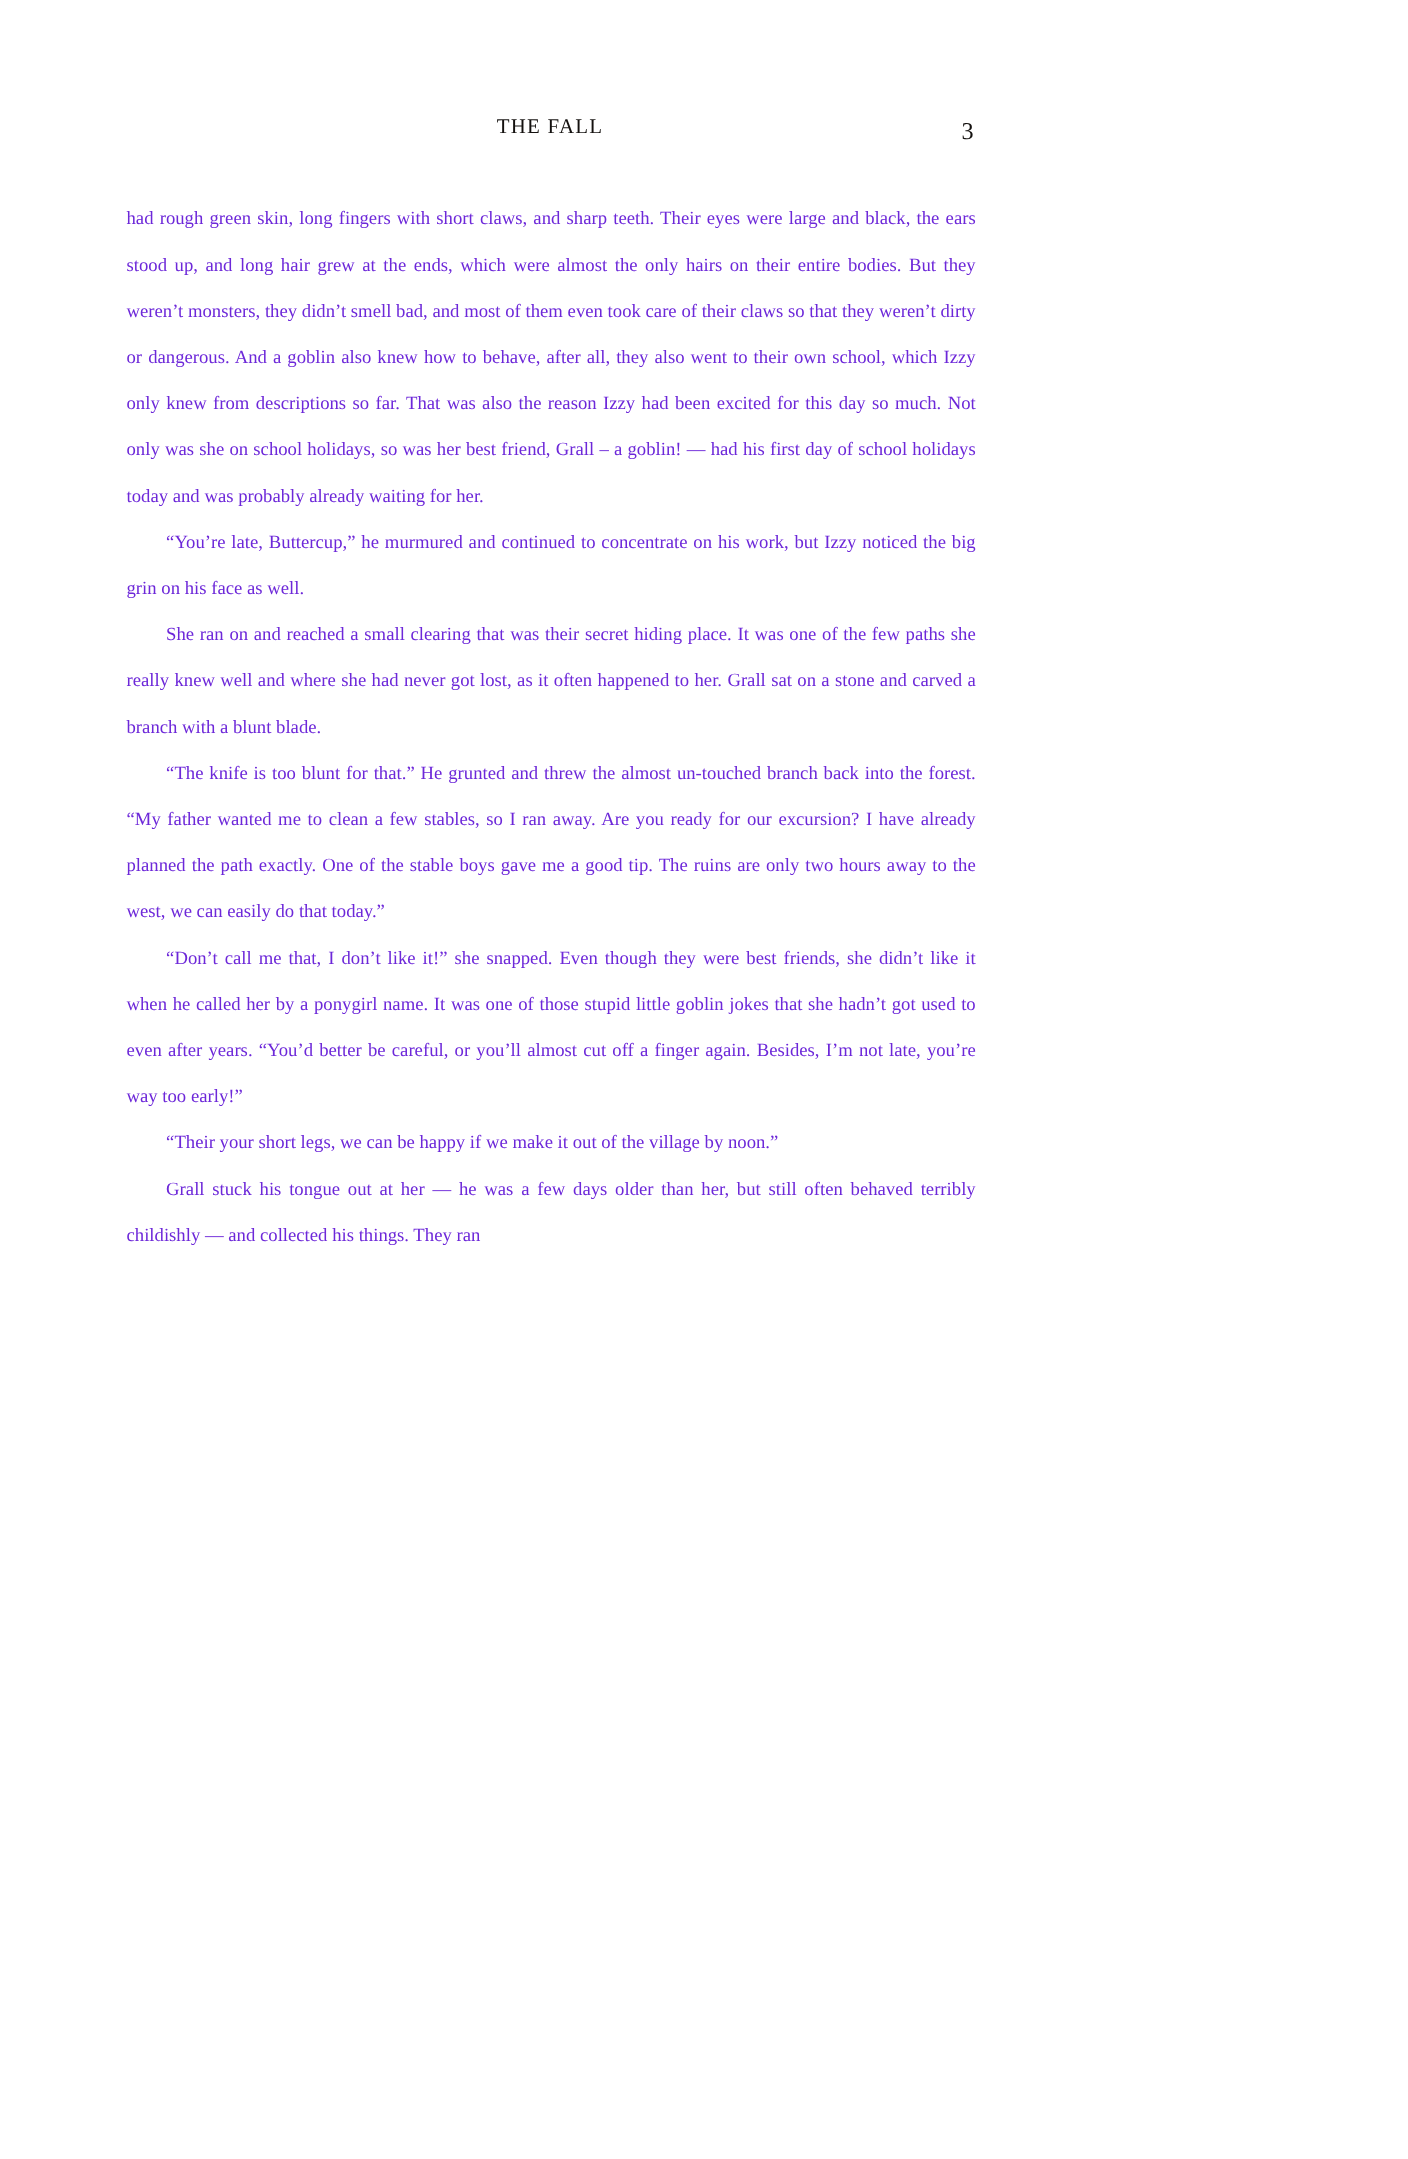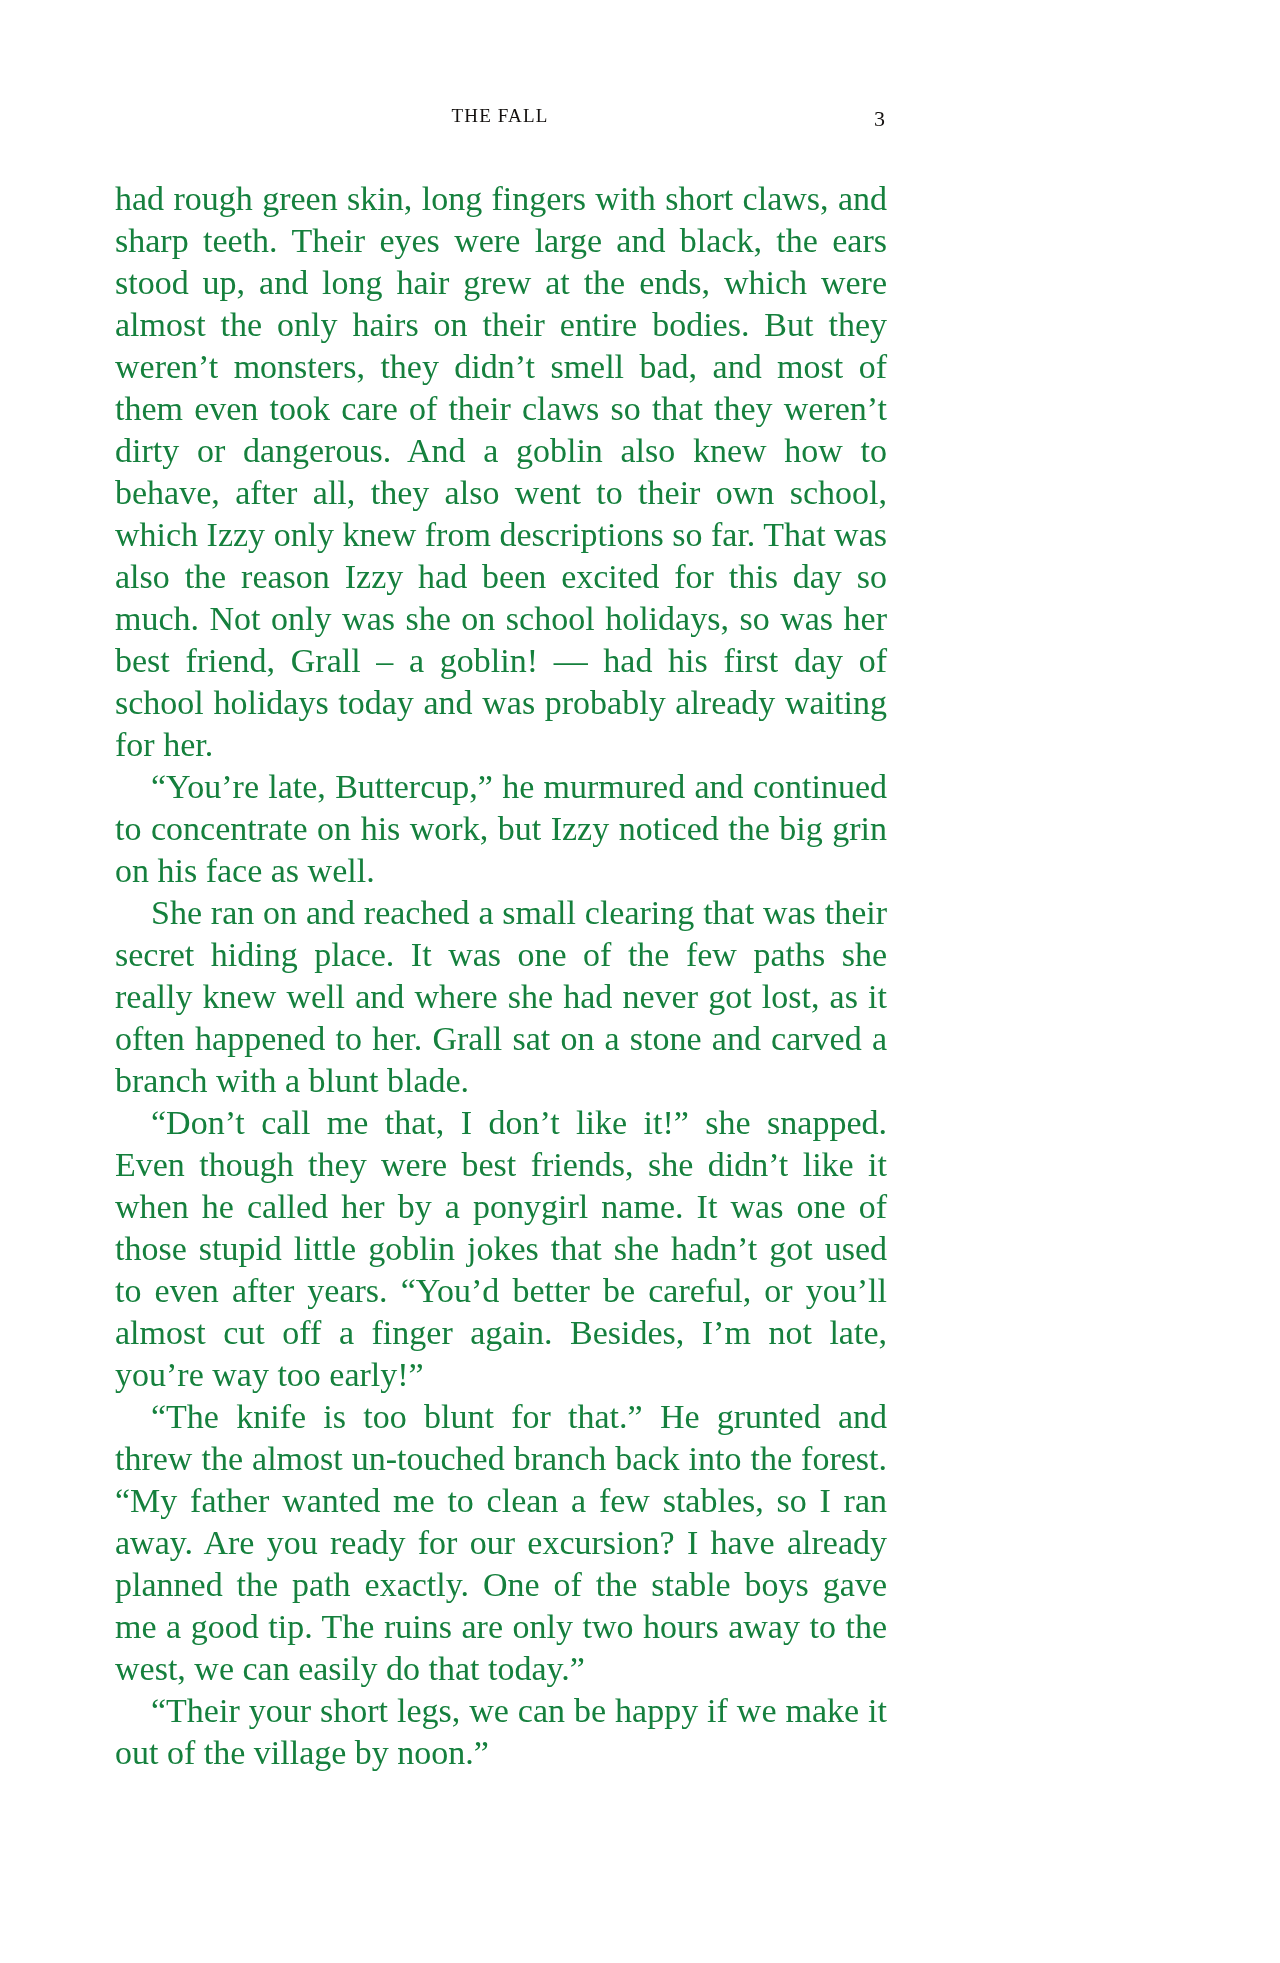--- a/index.html
+++ b/index.html
@@ -55,25 +55,25 @@
   
   .text-block {
     position: absolute;
     left: 115px;
     top: 178px;
     width: 772px;
   }
 
   p.para {
     margin: 0;
-    font-size: 34px;
+    font-size: 17px;
     line-height: 42px;
     text-align: justify;
     text-justify: inter-word;
-    color: #15803d;
+    color: #6d28d9;
     hyphens: manual;
     -webkit-hyphens: manual;
   }
   p.para.indent {
     text-indent: 36px;
   }
   p.para.last-left {
     text-align: justify;
   }
 </style>
@@ -84,18 +84,19 @@
 
   <div class="running-head">
     <span class="running-head-title">THE FALL</span>
     <span class="page-number">3</span>
   </div>
 
   <div class="text-block">
     <p class="para">had rough green skin, long fingers with short claws, and sharp teeth. Their eyes were large and black, the ears stood up, and long hair grew at the ends, which were almost the only hairs on their entire bodies. But they weren’t monsters, they didn’t smell bad, and most of them even took care of their claws so that they weren’t dirty or dangerous. And a goblin also knew how to behave, after all, they also went to their own school, which Izzy only knew from descriptions so far. That was also the reason Izzy had been excited for this day so much. Not only was she on school holidays, so was her best friend, Grall – a goblin! — had his first day of school holidays today and was probably already waiting for her.</p>
     <p class="para indent">“You’re late, Buttercup,” he murmured and continued to concentrate on his work, but Izzy noticed the big grin on his face as well.</p>
     <p class="para indent">She ran on and reached a small clearing that was their secret hiding place. It was one of the few paths she really knew well and where she had never got lost, as it often happened to her. Grall sat on a stone and carved a branch with a blunt blade.</p>
+    <p class="para indent">“The knife is too blunt for that.” He grunted and threw the almost un-touched branch back into the forest. “My father wanted me to clean a few stables, so I ran away. Are you ready for our excursion? I have already planned the path exactly. One of the stable boys gave me a good tip. The ruins are only two hours away to the west, we can easily do that today.”</p>
     <p class="para indent">“Don’t call me that, I don’t like it!” she snapped. Even though they were best friends, she didn’t like it when he called her by a ponygirl name. It was one of those stupid little goblin jokes that she hadn’t got used to even after years. “You’d better be careful, or you’ll almost cut off a finger again. Besides, I’m not late, you’re way too early!”</p>
-    <p class="para indent">“The knife is too blunt for that.” He grunted and threw the almost un-touched branch back into the forest. “My father wanted me to clean a few stables, so I ran away. Are you ready for our excursion? I have already planned the path exactly. One of the stable boys gave me a good tip. The ruins are only two hours away to the west, we can easily do that today.”</p>
     <p class="para indent">“Their your short legs, we can be happy if we make it out of the village by noon.”</p>
+    <p class="para indent last-left">Grall stuck his tongue out at her — he was a few days older than her, but still often behaved terribly childishly — and collected his things. They ran</p>
   </div>
 
 </div>
 
 </body></html>

